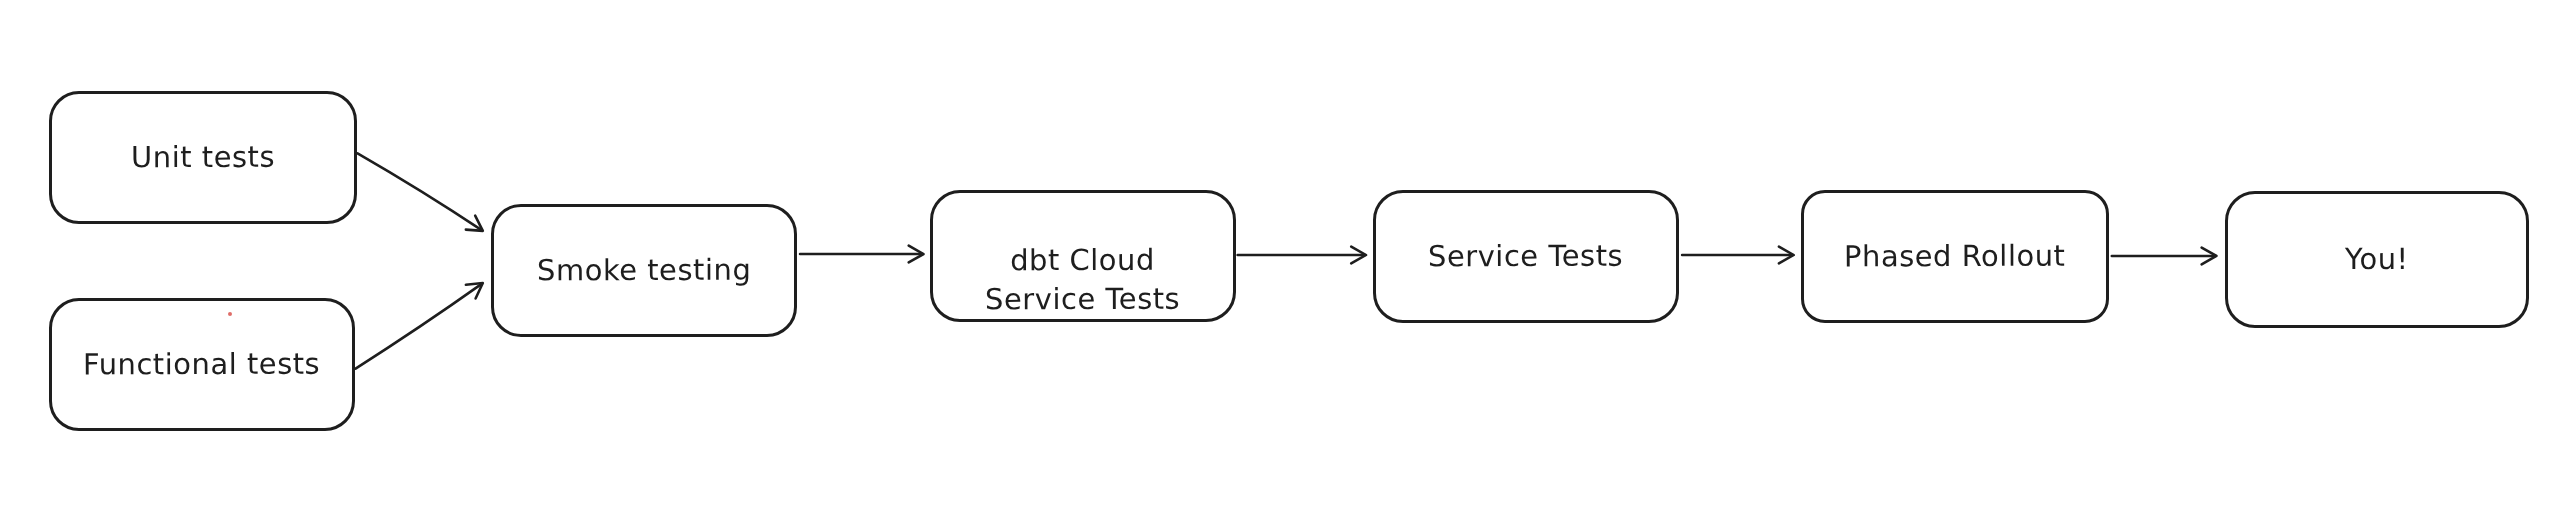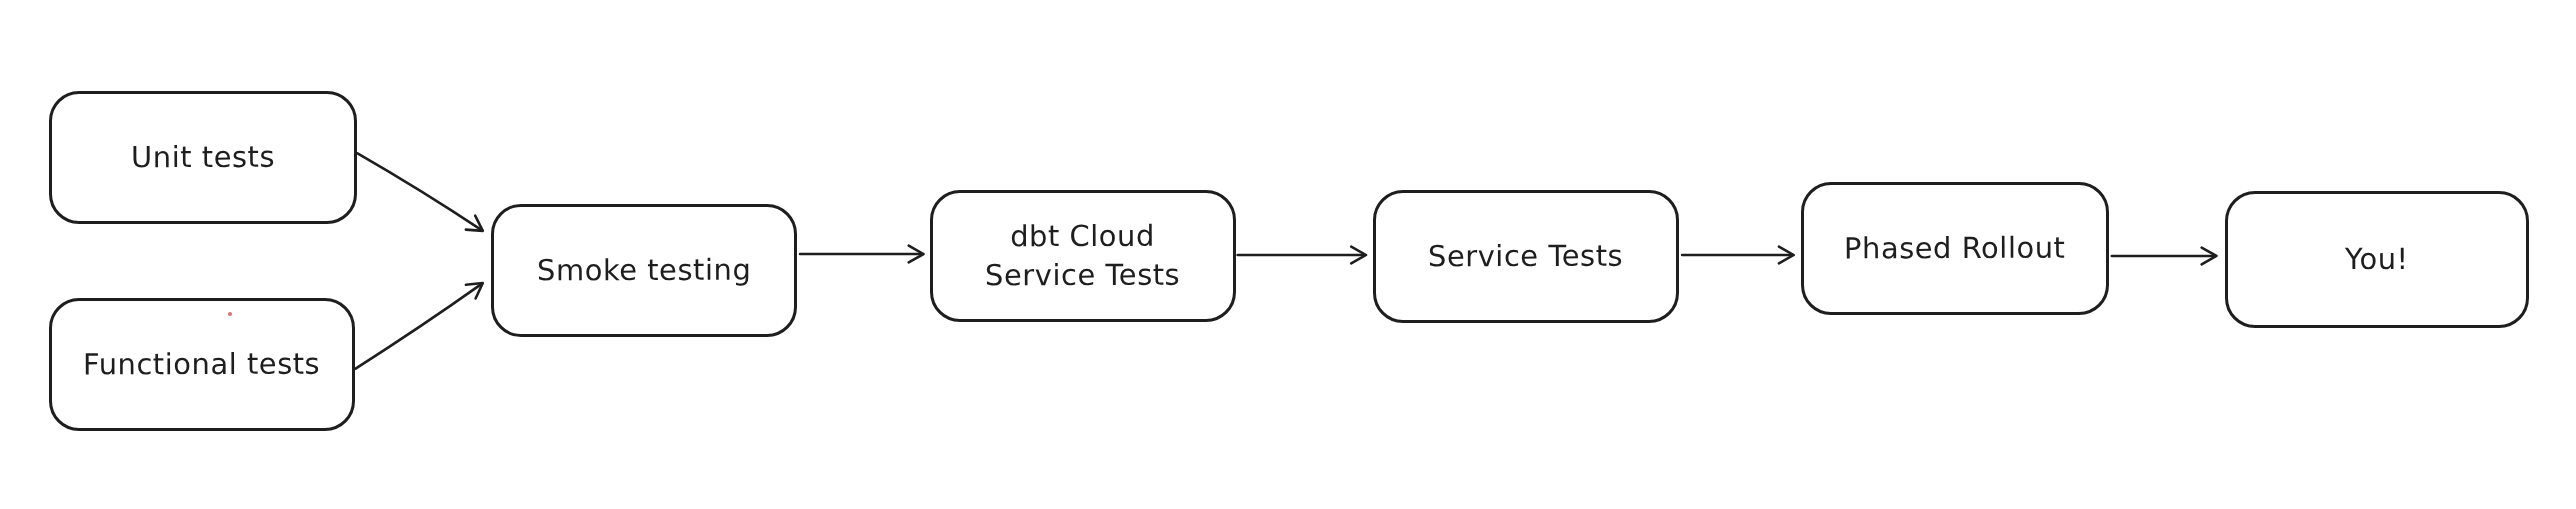--- a/index.html
+++ b/index.html
@@ -81,30 +81,30 @@
   </div>
 
   <div class="node" style="left:49px;top:298px;width:306px;height:133px;">
     <span class="node-label">Functional tests</span>
   </div>
 
   <div class="node" style="left:491px;top:190px;width:306px;height:133px;margin-top:14px;">
     <span class="node-label">Smoke testing</span>
   </div>
 
-  <div class="node" style="left:930px;top:190px;width:306px;height:132px;">
+  <div class="node" style="left:930px;top:190px;width:306px;height:132px;align-items:flex-end;">
     <span class="node-label">dbt Cloud
 Service Tests</span>
   </div>
 
   <div class="node" style="left:1373px;top:190px;width:306px;height:133px;">
     <span class="node-label">Service Tests</span>
   </div>
 
-  <div class="node" style="left:1801px;top:182px;width:308px;height:133px;">
+  <div class="node" style="left:1801px;top:190px;width:308px;height:133px;border-radius:24px;">
     <span class="node-label">Phased Rollout</span>
   </div>
 
   <div class="node" style="left:2225px;top:191px;width:304px;height:137px;">
     <span class="node-label">You!</span>
   </div>
 
   <div class="stray-dot"></div>
 
 </div>

